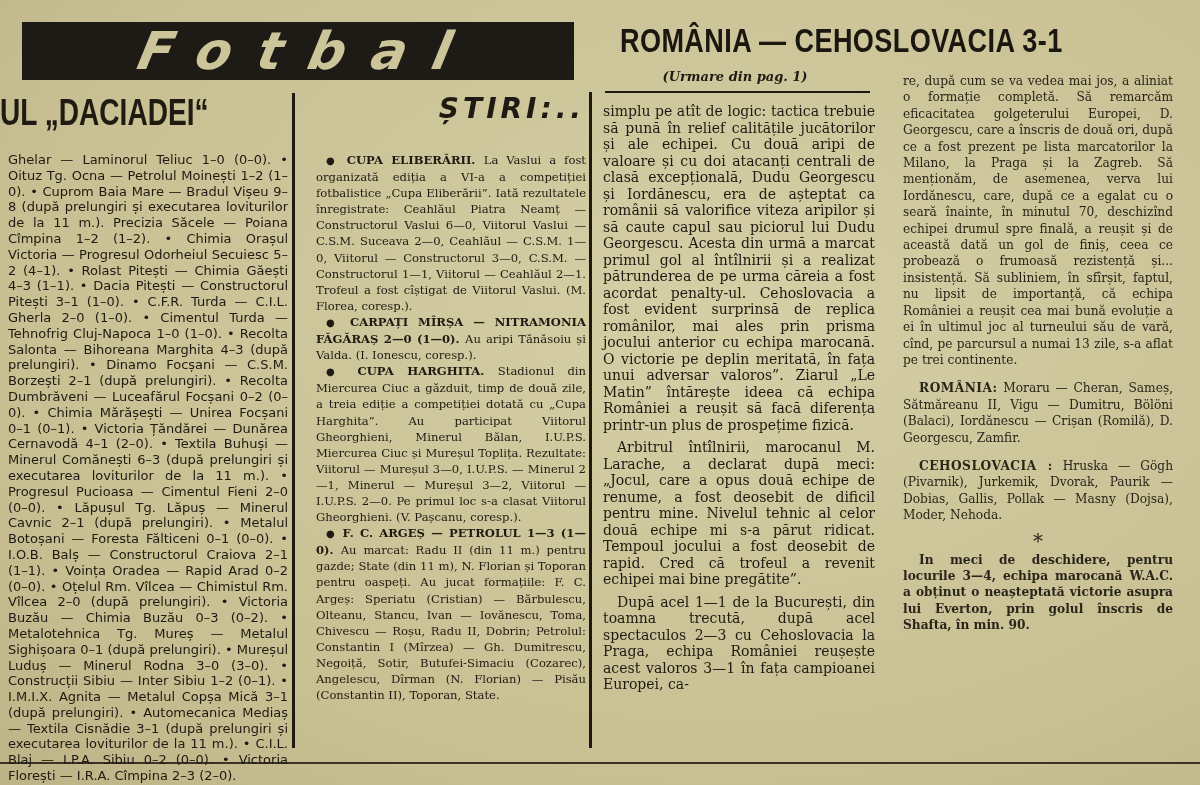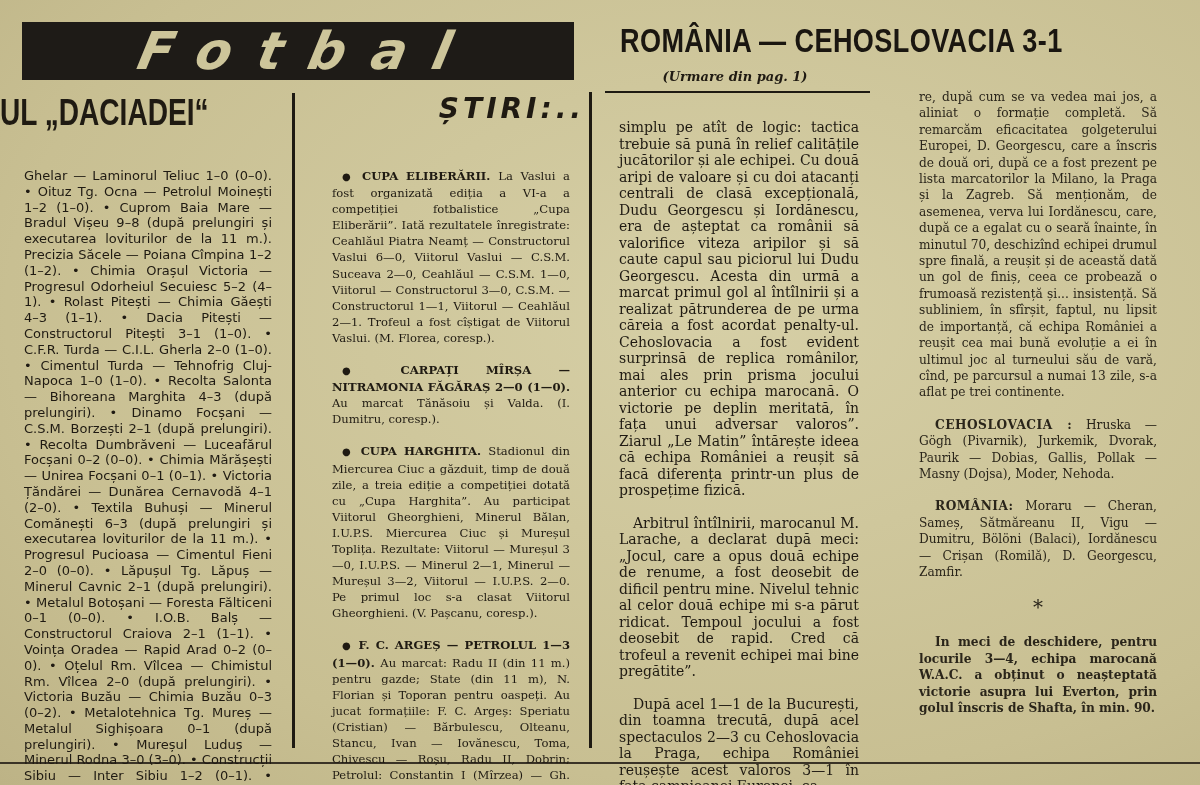--- a/index.html
+++ b/index.html
@@ -40,21 +40,21 @@
     position: absolute; left: 300px; top: 92px; width: 285px; text-align: right;
     font-family: "DejaVu Sans", sans-serif; font-weight: bold; font-style: italic;
     font-size: 28px; letter-spacing: 4px;
   }
   .vrule { position: absolute; width: 3px; background: #1e1a12; }
   .hrule { position: absolute; height: 2px; background: #3a3326; }
   .col {
     position: absolute; text-align: justify; hyphens: manual;
     font-size: 12.1px; line-height: 16px;
   }
-  .col p { margin: 16px; }
+  .col p { margin: 0; }
   .col-left { left: 8px; top: 152px; width: 280px; font-family: "DejaVu Sans", sans-serif; font-size: 13px; line-height: 15.8px; }
   .col-mid { left: 316px; top: 152px; width: 270px; font-weight: bold; font-size: 11.6px; line-height: 16.1px; }
   .col-mid .item { text-indent: 10px; }
   .col-mid .bullet { font-size: 10px; }
   .col-r1 { left: 603px; top: 103px; width: 272px; font-weight: normal; font-size: 14px; line-height: 16.5px; }
   .col-r1 p + p { text-indent: 14px; margin-top: 6px; }
   .col-r2 { left: 903px; top: 73px; width: 270px; font-size: 12.2px; line-height: 16.4px; color: #2a251a; }
   .col-r2 .lineup { text-indent: 16px; margin-top: 12px; }
   .col-r2 .lineup b { letter-spacing: 0.5px; }
   .col-r2 .star { text-align: center; font-size: 20px; margin: 6px 0 0 0; line-height: 22px; }
@@ -80,32 +80,32 @@
   <div class="vrule" style="left:589px; top:92px; height:656px;"></div>
   <div class="vrule" style="left:594px; top:92px; height:1px; width:0;"></div>
   <div class="hrule" style="left:0; top:762px; width:1200px;"></div>
 
   <div class="col col-left">
     <p>Ghelar — Laminorul Teliuc 1–0 (0–0). • Oituz Tg. Ocna — Petrolul Moinești 1–2 (1–0). • Cuprom Baia Mare — Bradul Vișeu 9–8 (după prelungiri și executarea loviturilor de la 11 m.). Precizia Săcele — Poiana Cîmpina 1–2 (1–2). • Chimia Orașul Victoria — Progresul Odorheiul Secuiesc 5–2 (4–1). • Rolast Pitești — Chimia Găești 4–3 (1–1). • Dacia Pitești — Constructorul Pitești 3–1 (1–0). • C.F.R. Turda — C.I.L. Gherla 2–0 (1–0). • Cimentul Turda — Tehnofrig Cluj-Napoca 1–0 (1–0). • Recolta Salonta — Bihoreana Marghita 4–3 (după prelungiri). • Dinamo Focșani — C.S.M. Borzești 2–1 (după prelungiri). • Recolta Dumbrăveni — Luceafărul Focșani 0–2 (0–0). • Chimia Mărășești — Unirea Focșani 0–1 (0–1). • Victoria Țăndărei — Dunărea Cernavodă 4–1 (2–0). • Textila Buhuși — Minerul Comănești 6–3 (după prelungiri și executarea loviturilor de la 11 m.). • Progresul Pucioasa — Cimentul Fieni 2–0 (0–0). • Lăpușul Tg. Lăpuș — Minerul Cavnic 2–1 (după prelungiri). • Metalul Botoșani — Foresta Fălticeni 0–1 (0–0). • I.O.B. Balș — Constructorul Craiova 2–1 (1–1). • Voința Oradea — Rapid Arad 0–2 (0–0). • Oțelul Rm. Vîlcea — Chimistul Rm. Vîlcea 2–0 (după prelungiri). • Victoria Buzău — Chimia Buzău 0–3 (0–2). • Metalotehnica Tg. Mureș — Metalul Sighișoara 0–1 (după prelungiri). • Mureșul Luduș — Minerul Rodna 3–0 (3–0). • Construcții Sibiu — Inter Sibiu 1–2 (0–1). • I.M.I.X. Agnita — Metalul Copșa Mică 3–1 (după prelungiri). • Automecanica Mediaș — Textila Cisnădie 3–1 (după prelungiri și executarea loviturilor de la 11 m.). • C.I.L. Blaj — I.P.A. Sibiu 0–2 (0–0). • Victoria Florești — I.R.A. Cîmpina 2–3 (2–0).</p>
   </div>
 
   <div class="col col-mid">
     <p class="item"><span class="bullet">● </span><span>CUPA ELIBERĂRII.</span> <span style="font-weight:normal">La Vaslui a fost organizată ediția a VI-a a competiției fotbalistice „Cupa Eliberării”. Iată rezultatele înregistrate: Ceahlăul Piatra Neamț — Constructorul Vaslui 6—0, Viitorul Vaslui — C.S.M. Suceava 2—0, Ceahlăul — C.S.M. 1—0, Viitorul — Constructorul 3—0, C.S.M. — Constructorul 1—1, Viitorul — Ceahlăul 2—1. Trofeul a fost cîștigat de Viitorul Vaslui. (M. Florea, coresp.).</span></p>
-    <p class="item"><span class="bullet">● </span><span>CARPAȚI MÎRȘA — NITRAMONIA FĂGĂRAȘ 2—0 (1—0).</span> <span style="font-weight:normal">Au marcat Tănăsoiu și Valda. (I. Dumitru, coresp.).</span></p>
+    <p class="item"><span class="bullet">● </span><span>CARPAȚI MÎRȘA — NITRAMONIA FĂGĂRAȘ 2—0 (1—0).</span> <span style="font-weight:normal">Au aripi Tănăsoiu și Valda. (I. Ionescu, coresp.).</span></p>
     <p class="item"><span class="bullet">● </span><span>CUPA HARGHITA.</span> <span style="font-weight:normal">Stadionul din Miercurea Ciuc a găzduit, timp de două zile, a treia ediție a competiției dotată cu „Cupa Harghita”. Au participat Viitorul Gheorghieni, Minerul Bălan, I.U.P.S. Miercurea Ciuc și Mureșul Toplița. Rezultate: Viitorul — Mureșul 3—0, I.U.P.S. — Minerul 2—1, Minerul — Mureșul 3—2, Viitorul — I.U.P.S. 2—0. Pe primul loc s-a clasat Viitorul Gheorghieni. (V. Pașcanu, coresp.).</span></p>
     <p class="item"><span class="bullet">● </span><span>F. C. ARGEȘ — PETROLUL 1—3 (1—0).</span> <span style="font-weight:normal">Au marcat: Radu II (din 11 m.) pentru gazde; State (din 11 m), N. Florian și Toporan pentru oaspeți. Au jucat formațiile: F. C. Argeș: Speriatu (Cristian) — Bărbulescu, Olteanu, Stancu, Ivan — Iovănescu, Toma, Chivescu — Roșu, Radu II, Dobrin; Petrolul: Constantin I (Mîrzea) — Gh. Dumitrescu, Negoiță, Sotir, Butufei-Simaciu (Cozarec), Angelescu, Dîrman (N. Florian) — Pisău (Constantin II), Toporan, State.</span></p>
   </div>
 
   <div class="col col-r1">
     <p>simplu pe atît de logic: tactica trebuie să pună în relief calitățile jucătorilor și ale echipei. Cu două aripi de valoare și cu doi atacanți centrali de clasă excepțională, Dudu Georgescu și Iordănescu, era de așteptat ca românii să valorifice viteza aripilor și să caute capul sau piciorul lui Dudu Georgescu. Acesta din urmă a marcat primul gol al întîlnirii și a realizat pătrunderea de pe urma căreia a fost acordat penalty-ul. Cehoslovacia a fost evident surprinsă de replica românilor, mai ales prin prisma jocului anterior cu echipa marocană. O victorie pe deplin meritată, în fața unui adversar valoros”. Ziarul „Le Matin” întărește ideea că echipa României a reușit să facă diferența printr-un plus de prospețime fizică.</p>
     <p>Arbitrul întîlnirii, marocanul M. Larache, a declarat după meci: „Jocul, care a opus două echipe de renume, a fost deosebit de dificil pentru mine. Nivelul tehnic al celor două echipe mi s-a părut ridicat. Tempoul jocului a fost deosebit de rapid. Cred că trofeul a revenit echipei mai bine pregătite”.</p>
     <p>După acel 1—1 de la București, din toamna trecută, după acel spectaculos 2—3 cu Cehoslovacia la Praga, echipa României reușește acest valoros 3—1 în fața campioanei Europei, ca-</p>
   </div>
 
   <div class="col col-r2">
     <p>re, după cum se va vedea mai jos, a aliniat o formație completă. Să remarcăm eficacitatea golgeterului Europei, D. Georgescu, care a înscris de două ori, după ce a fost prezent pe lista marcatorilor la Milano, la Praga și la Zagreb. Să menționăm, de asemenea, verva lui Iordănescu, care, după ce a egalat cu o seară înainte, în minutul 70, deschizînd echipei drumul spre finală, a reușit și de această dată un gol de finiș, ceea ce probează o frumoasă rezistență și... insistență. Să subliniem, în sfîrșit, faptul, nu lipsit de importanță, că echipa României a reușit cea mai bună evoluție a ei în ultimul joc al turneului său de vară, cînd, pe parcursul a numai 13 zile, s-a aflat pe trei continente.</p>
+    <p class="lineup"><b>ROMÂNIA:</b> <span>Moraru — Cheran, Sameș, Sătmăreanu II, Vigu — Dumitru, Bölöni (Balaci), Iordănescu — Crișan (Romilă), D. Georgescu, Zamfir.</span></p>
     <p class="lineup"><b>CEHOSLOVACIA :</b> <span>Hruska — Gögh (Pivarnik), Jurkemik, Dvorak, Paurik — Dobias, Gallis, Pollak — Masny (Dojsa), Moder, Nehoda.</span></p>
-    <p class="lineup"><b>ROMÂNIA:</b> <span>Moraru — Cheran, Sameș, Sătmăreanu II, Vigu — Dumitru, Bölöni (Balaci), Iordănescu — Crișan (Romilă), D. Georgescu, Zamfir.</span></p>
     <p class="star">*</p>
     <p class="postscript">In meci de deschidere, pentru locurile 3—4, echipa marocană W.A.C. a obținut o neașteptată victorie asupra lui Everton, prin golul înscris de Shafta, în min. 90.</p>
   </div>
 
 </div>
 
 </body></html>

